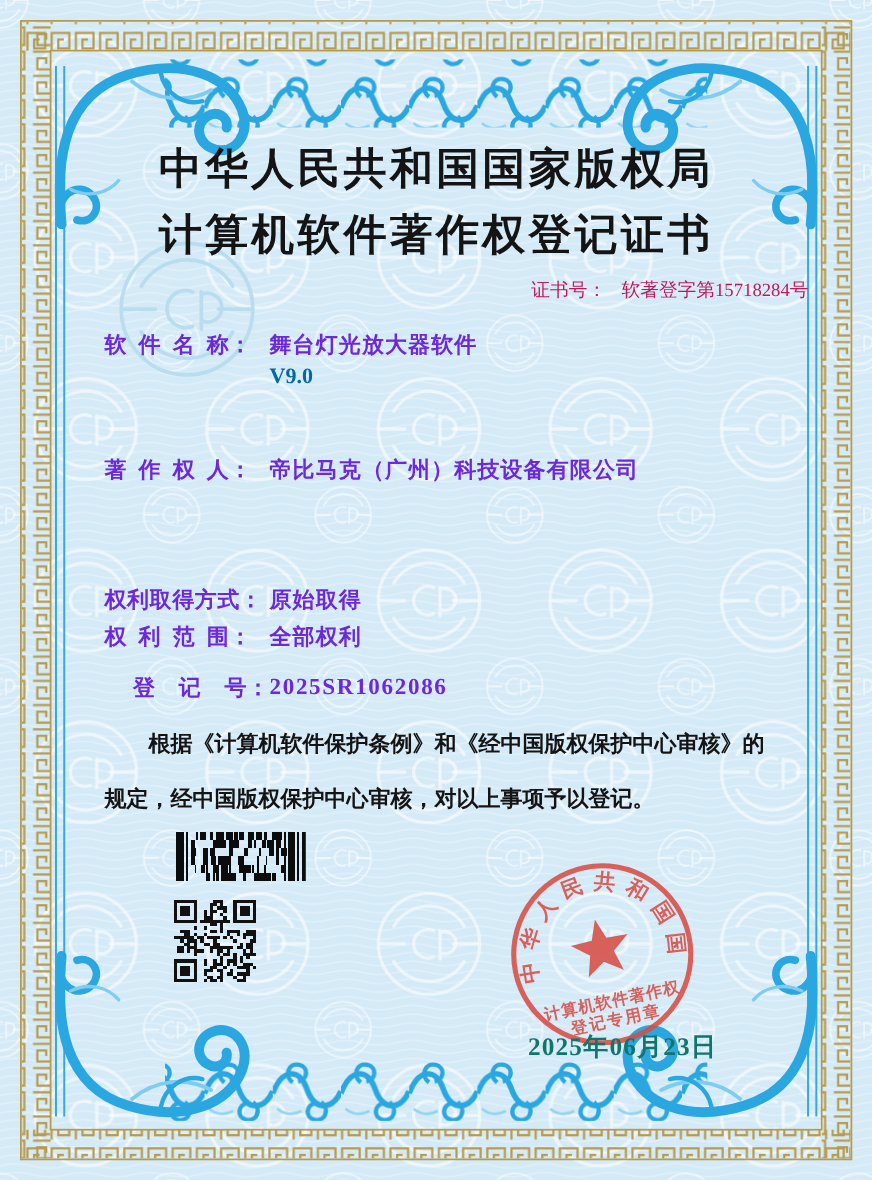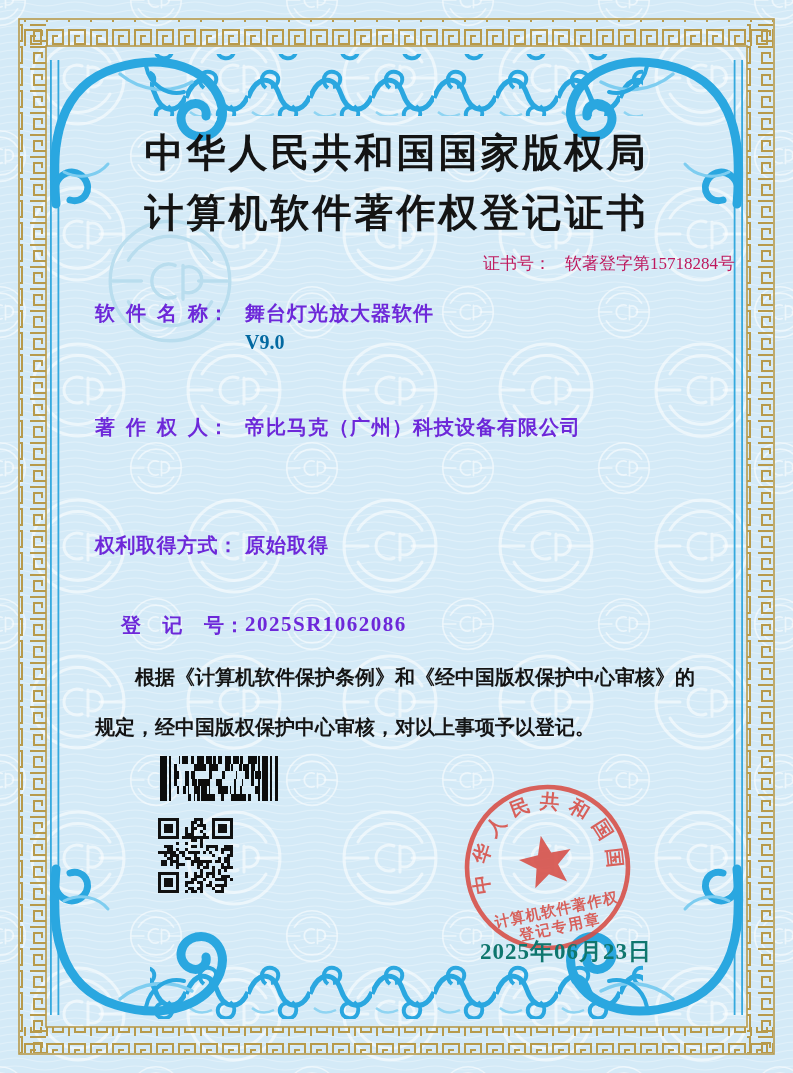--- a/index.html
+++ b/index.html
@@ -129,20 +129,24 @@
     <div class="row r2">
       <span class="lbl">著 作 权 人：</span>
       <span class="val">帝比马克（广州）科技设备有限公司</span>
     </div>
 
     <div class="row r3">
       <span class="lbl">权利取得方式：</span>
       <span class="val">原始取得</span>
     </div>
 
+    <div class="row r4">
+      <span class="lbl">权 利 范 围：</span>
+      <span class="val">全部权利</span>
+    </div>
 
     <div class="row r5">
       <span class="lbl">登  记  号：</span>
       <span class="val regno">2025SR1062086</span>
     </div>
 
     <div class="body-par bl1" style="position:absolute">根据《计算机软件保护条例》和《经中国版权保护中心审核》的</div>
     <div class="body-par bl2" style="position:absolute">规定，经中国版权保护中心审核，对以上事项予以登记。</div>
 
     <div class="barcode">

